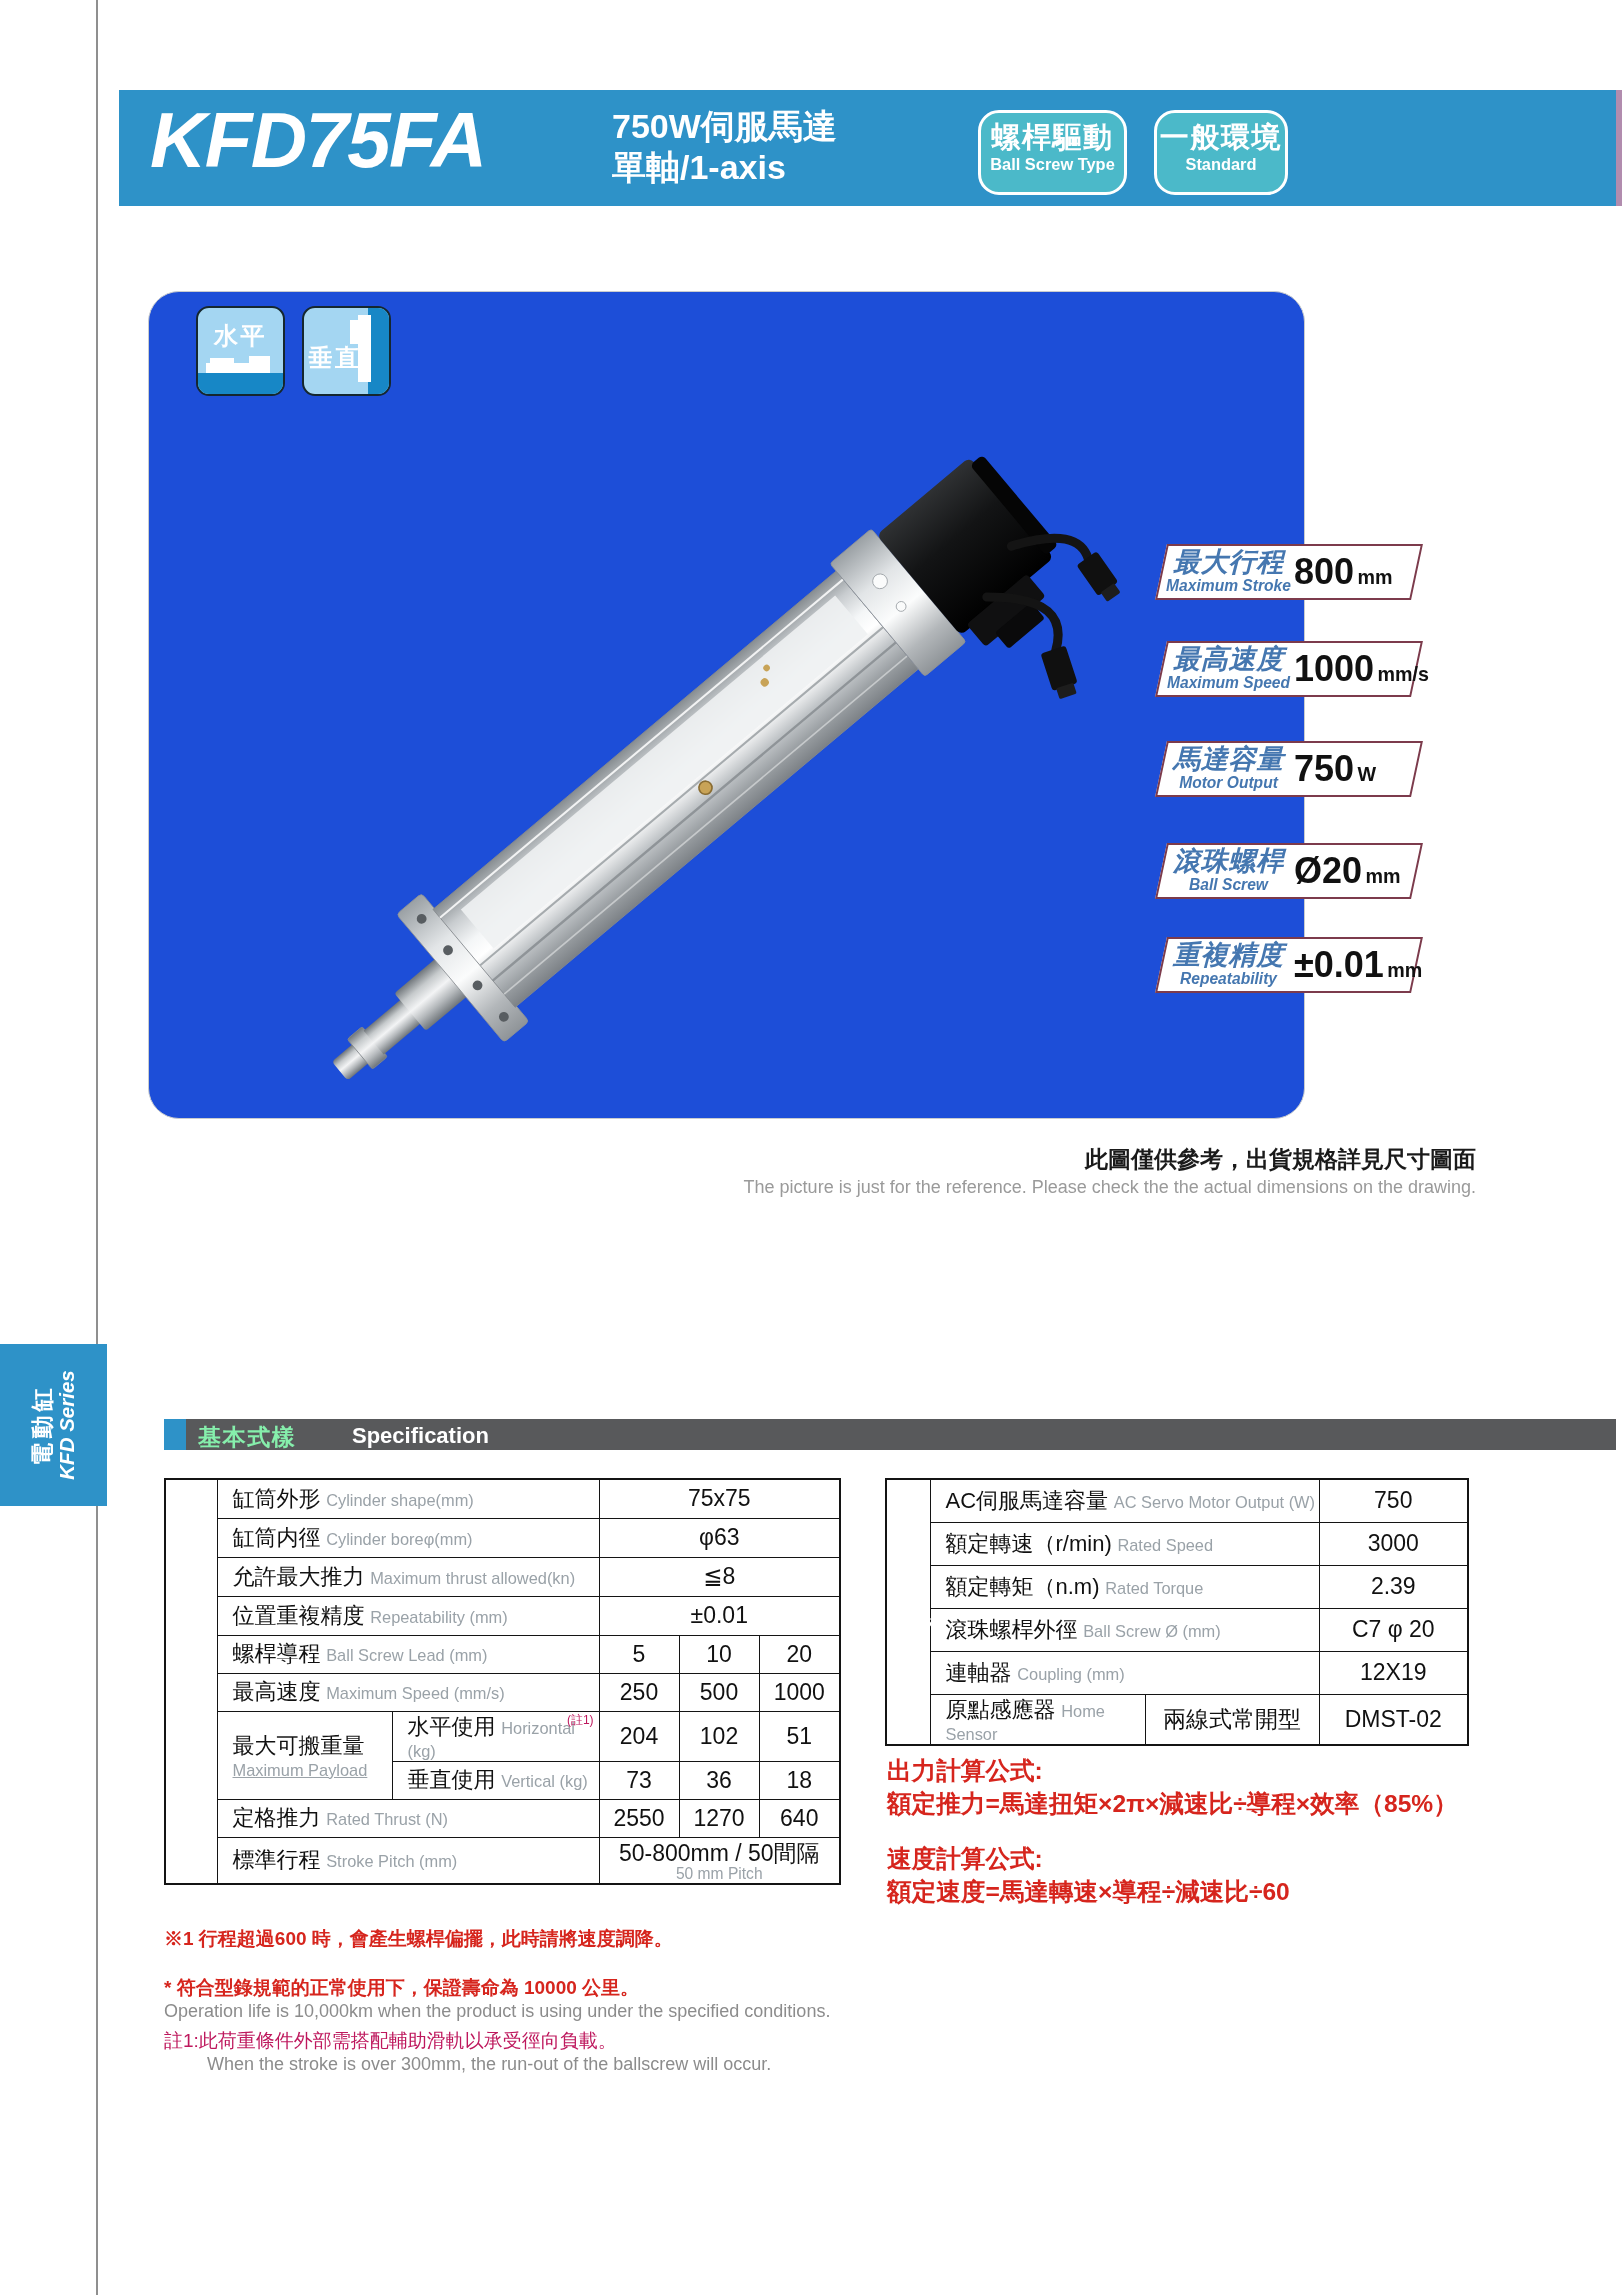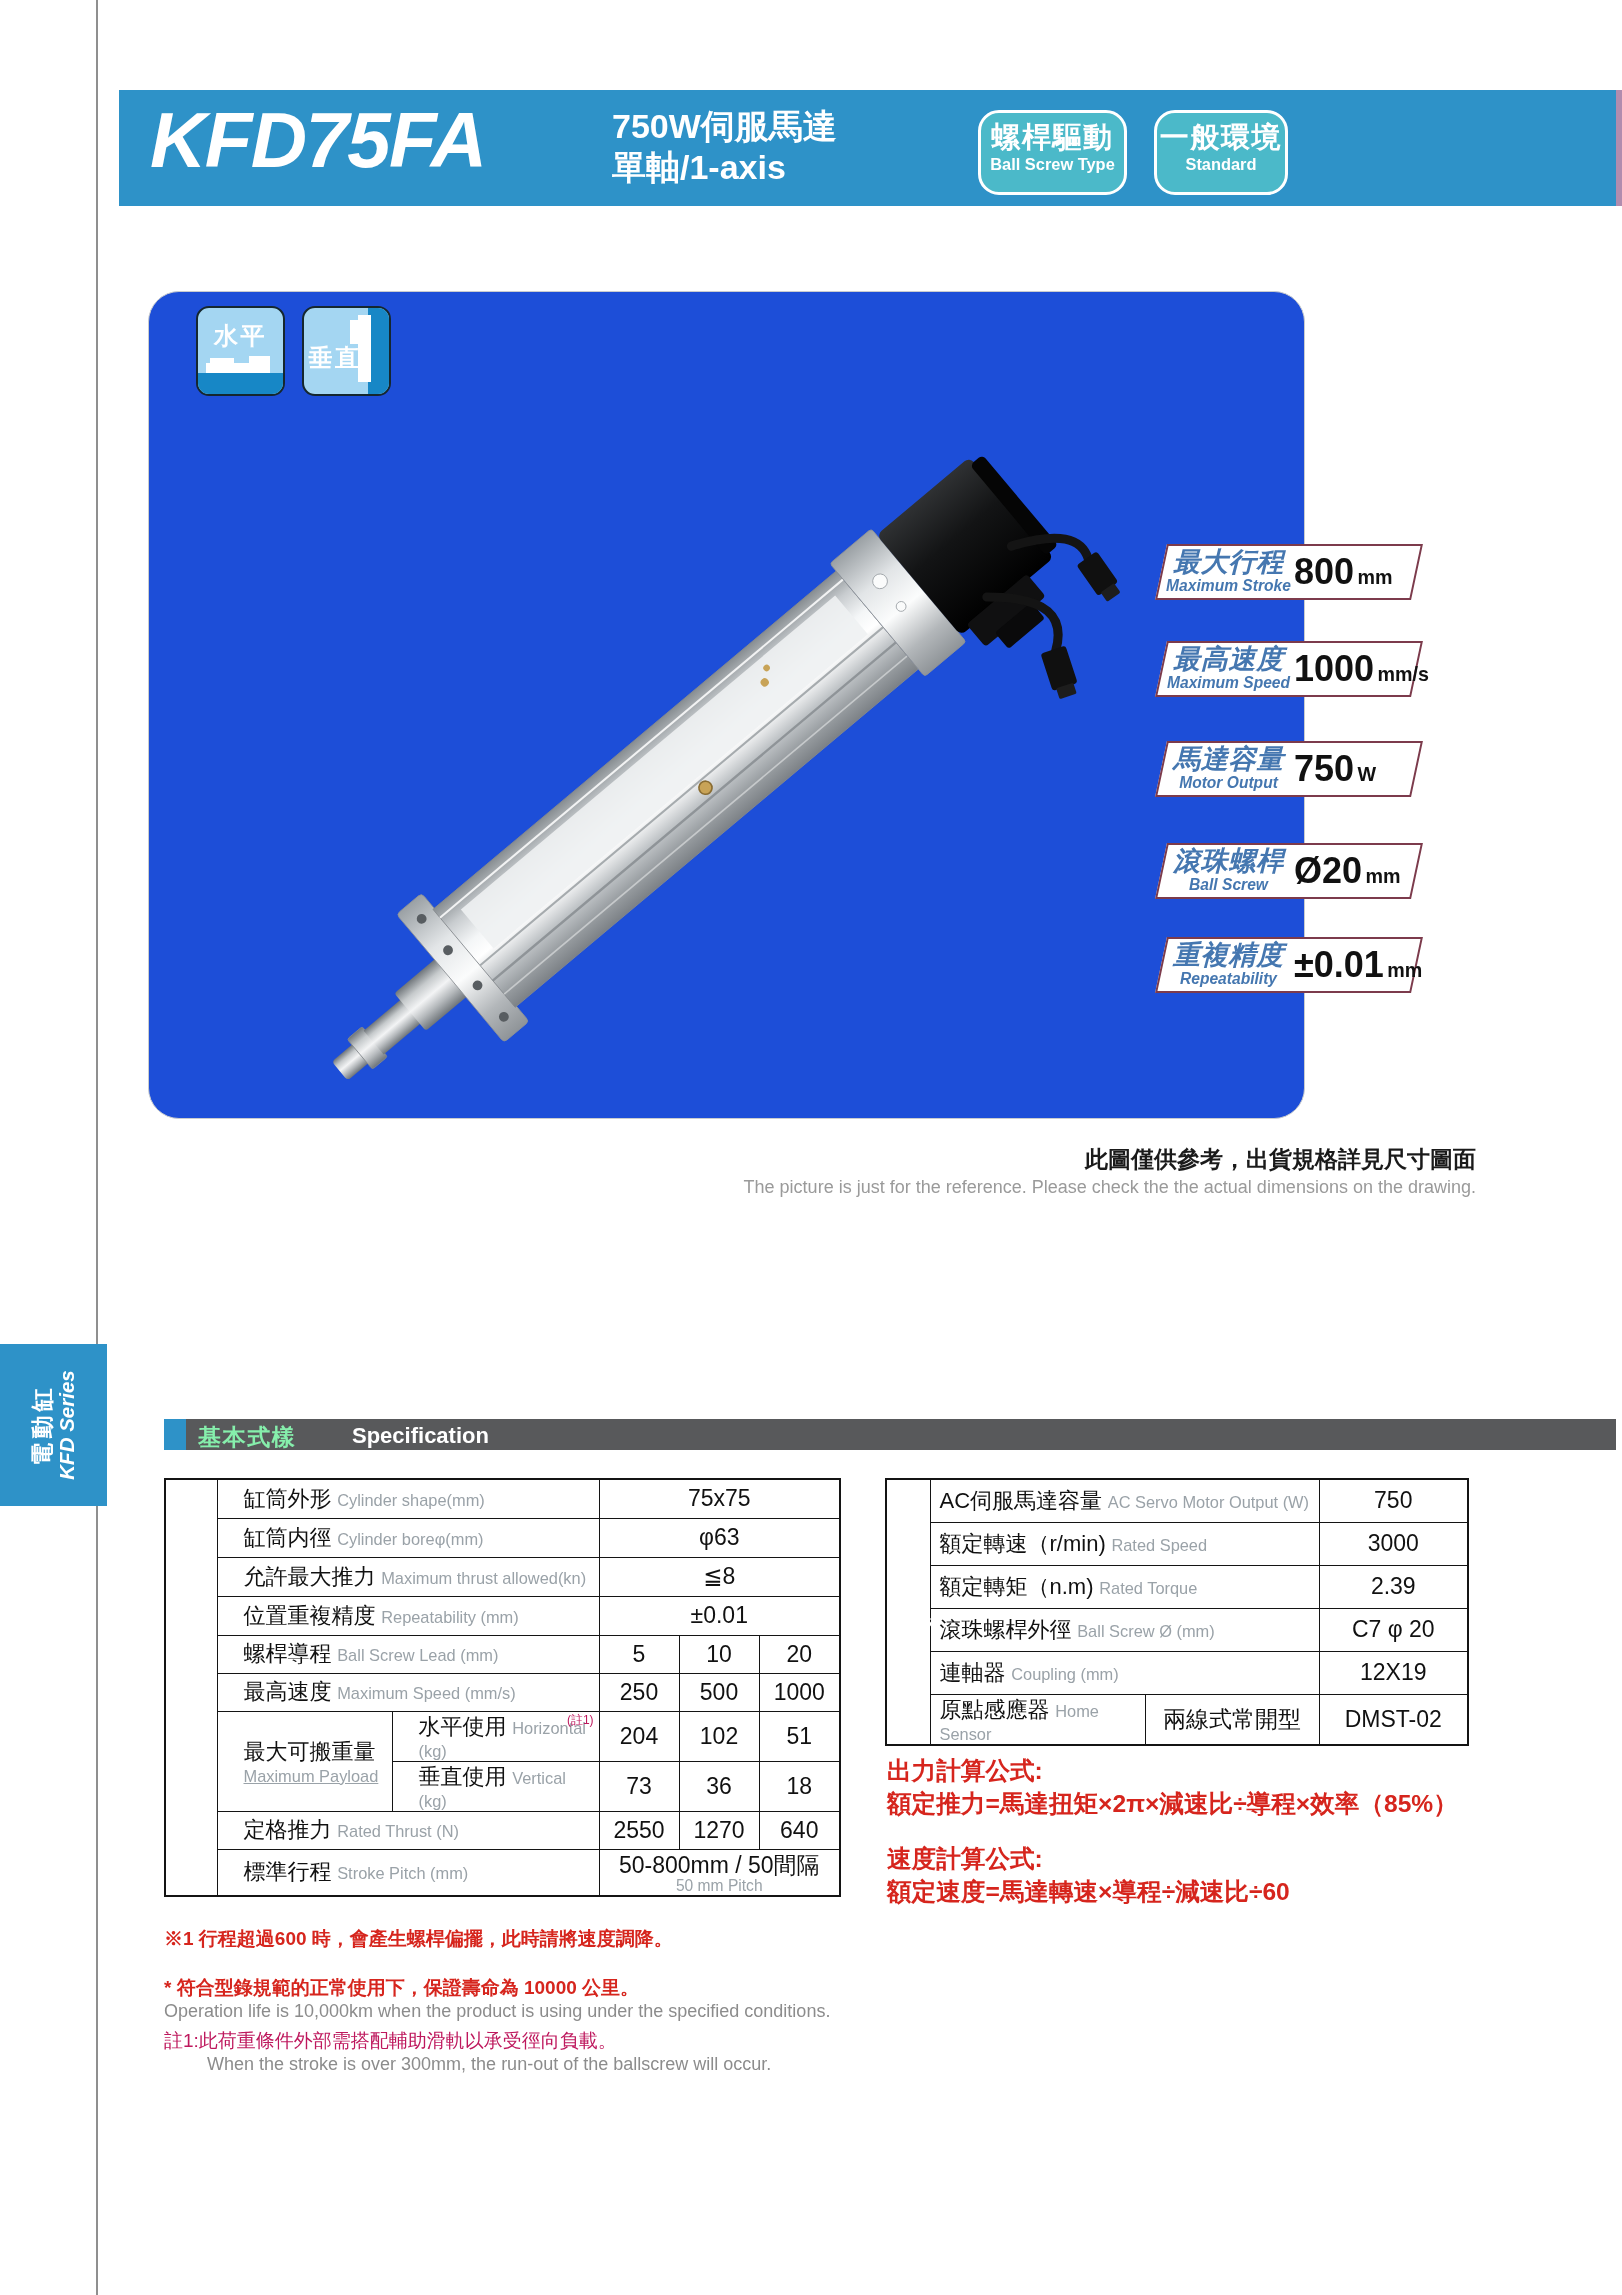--- a/index.html
+++ b/index.html
@@ -55,22 +55,22 @@
   .sec-en { position:absolute; left:188px; top:4.1px; color:#fff; font-size:22px; font-weight:bold; }
 
   
   table.spec { border-collapse:collapse; table-layout:fixed; }
   table.spec td { border:1.6px solid #141414; vertical-align:middle; background:#fff; }
   table.spec { border:2.5px solid #141414; }
   td.group { background:#2e92c8; text-align:center; color:#fff; }
   .vstack { writing-mode:vertical-rl; text-orientation:upright; display:inline-block; font-weight:bold; color:#fff; }
   .g-zh-l { font-size:33px; letter-spacing:6.6px; }
   .g-en { display:block; color:#fff; font-weight:bold; font-size:19px; margin-top:4.9px; }
-  td.lab { background:#d8ebf7; padding-left:26px; position:relative; }
-  td.lab2 { background:#e6f2fa; padding-left:9px; position:relative; }
+  td.lab { background:#d8ebf7; padding-left:15px; position:relative; }
+  td.lab2 { background:#e6f2fa; padding-left:15px; position:relative; }
   .l-zh { font-size:22px; color:#111; }
   .l-en { font-size:16.4px; color:#9aa2a8; margin-left:5.7px; }
   td.val { text-align:center; font-size:23px; color:#111; }
   .note-sup { position:absolute; right:4.9px; top:0.8px; font-size:12px; color:#be185d; }
   .v2 { display:block; font-size:15.6px; color:#9aa2a8; margin-top:-3.3px; }
   td.ctr { text-align:center; padding-left:0 !important; }
   .c-zh { font-size:23px; color:#111; }
 
   
   .red { color:#d6251d; font-weight:bold; font-size:24.6px; }

